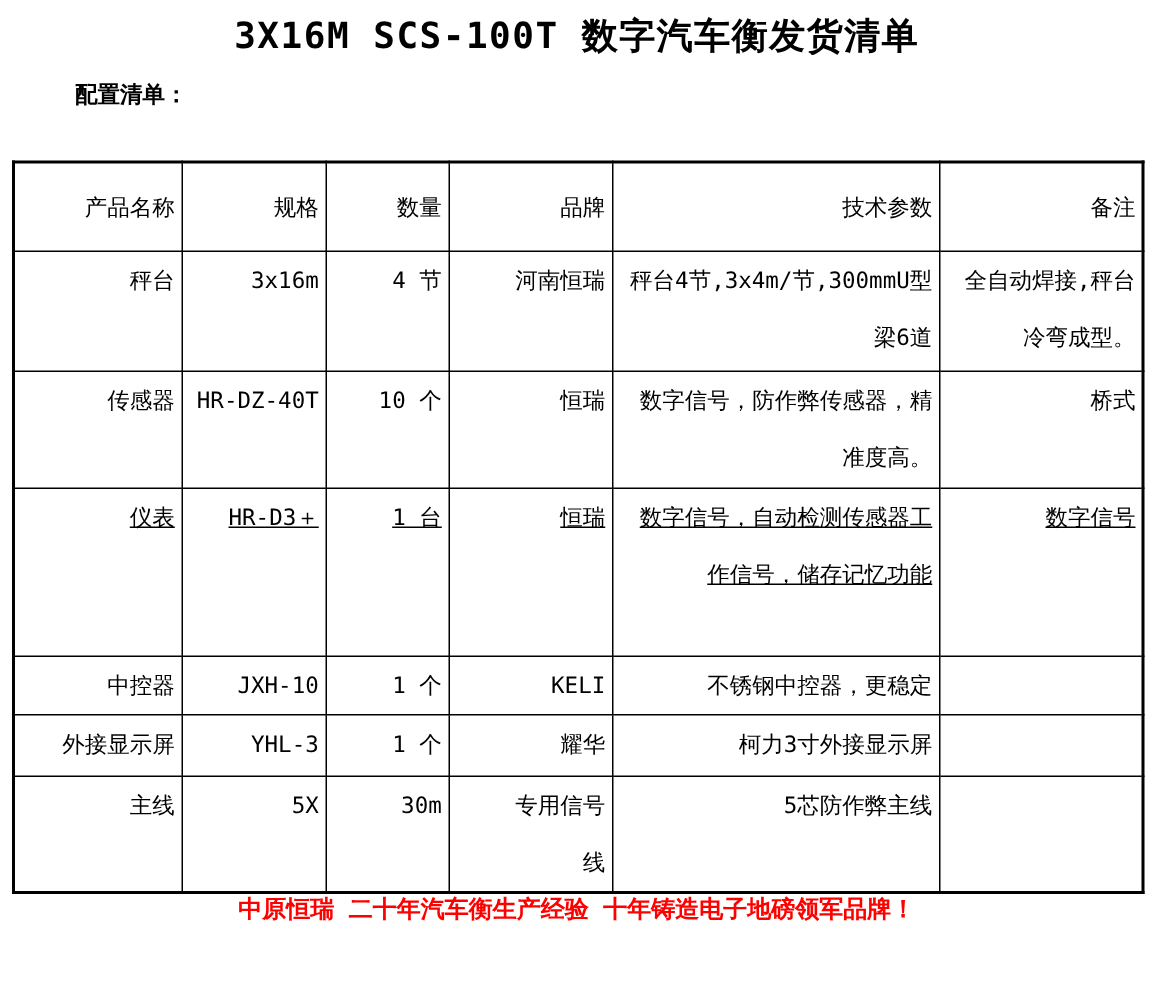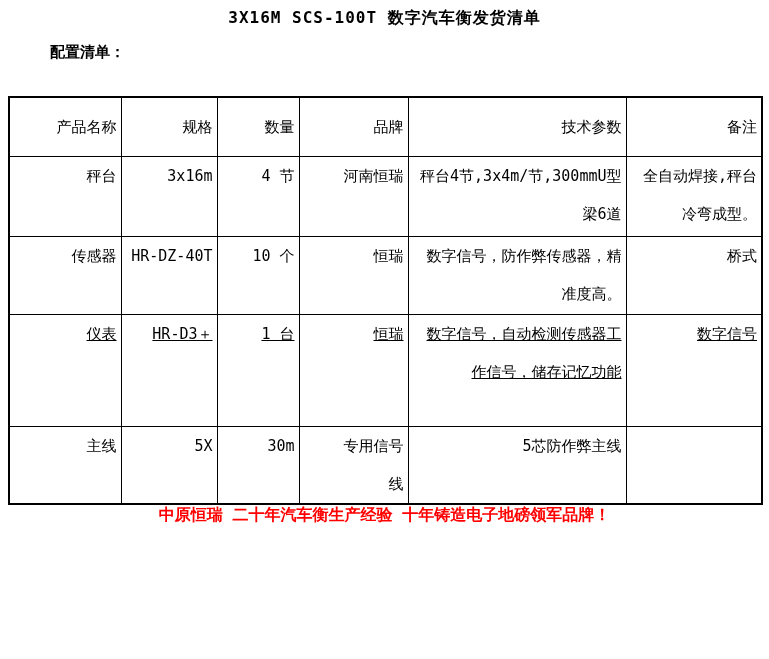--- a/index.html
+++ b/index.html
@@ -10,21 +10,21 @@
   body {
     width: 769px;
     height: 659px;
     overflow: hidden;
     font-family: "DejaVu Sans Mono", "DejaVu Sans", "Liberation Sans", sans-serif;
     color: #000000;
   }
   .doc-title {
     margin-top: 8px;
     text-align: center;
-    font-size: 16px;
+    font-size: 24px;
     font-weight: bold;
     letter-spacing: 1px;
   }
   .section-label {
     margin: 14px 0 0 8px;
     font-size: 15px;
     font-weight: bold;
     padding-left: 42px;
   }
   table.config-table {
@@ -118,20 +118,36 @@
       <td>桥式</td>
     </tr>
     <tr class="r3">
       <td>仪表</td>
       <td>HR-D3＋</td>
       <td>1 台</td>
       <td>恒瑞</td>
       <td>数字信号，自动检测传感器工作信号，储存记忆功能</td>
       <td>数字信号</td>
     </tr>
+    <tr class="r4">
+      <td>中控器</td>
+      <td>JXH-10</td>
+      <td>1 个</td>
+      <td>KELI</td>
+      <td>不锈钢中控器，更稳定</td>
+      <td></td>
+    </tr>
+    <tr class="r5">
+      <td>外接显示屏</td>
+      <td>YHL-3</td>
+      <td>1 个</td>
+      <td>耀华</td>
+      <td>柯力3寸外接显示屏</td>
+      <td></td>
+    </tr>
     <tr class="r6">
       <td>主线</td>
       <td>5X</td>
       <td>30m</td>
       <td>专用信号线</td>
       <td>5芯防作弊主线</td>
       <td></td>
     </tr>
   </tbody>
 </table>

